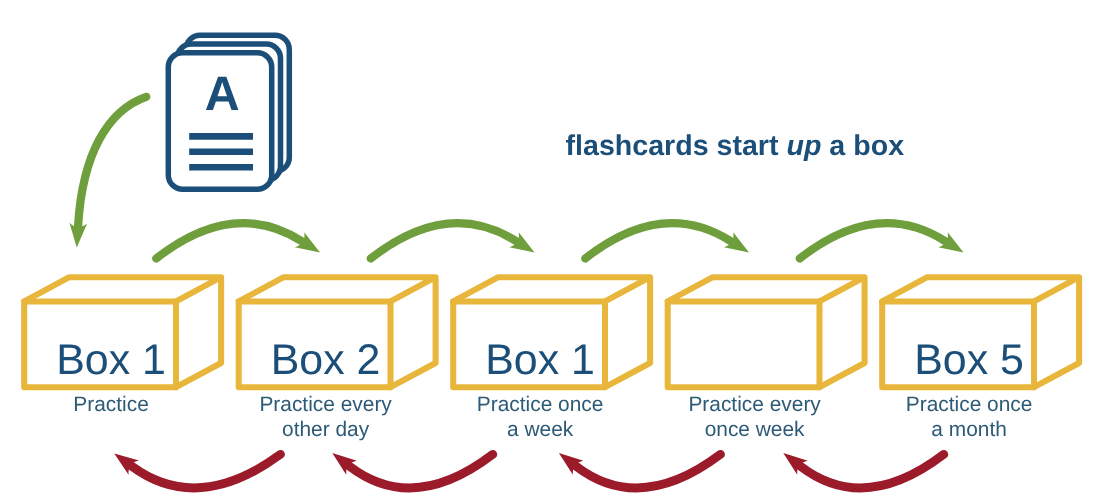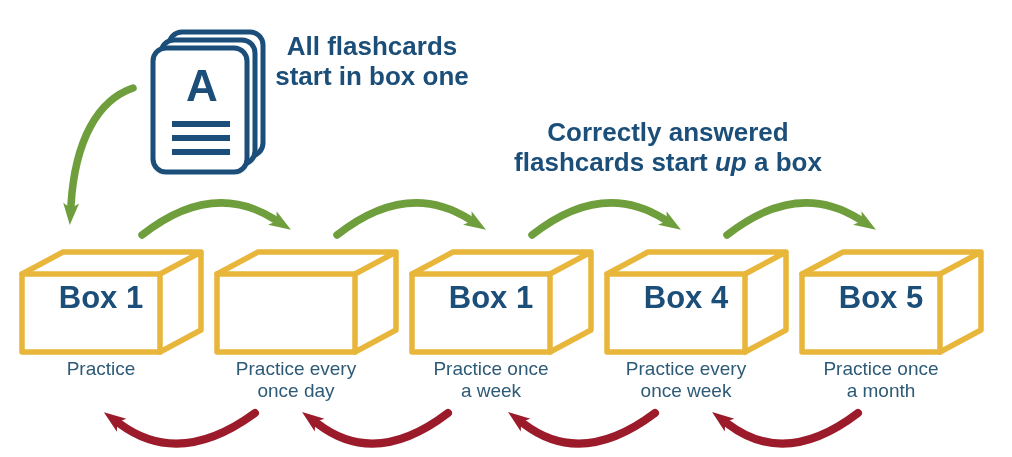--- a/index.html
+++ b/index.html
@@ -31,22 +31,22 @@
   .note {
     position:absolute; text-align:center; font-weight:bold;
     font-size:26px; line-height:30px; color:var(--ink_blue);
   }
   .note--start  { left:212px; top:31px;  width:320px; }
   .note--moveup { left:488px; top:117px; width:360px; }
   .note .em { font-style:italic; }
 
   
   .box-label {
-    position:absolute; top:280px; width:150px; text-align:center;
-    font-size:31px; font-weight:bold; color:var(--ink_blue); line-height:36px;
+    position:absolute; top:310px; width:150px; text-align:center;
+    font-size:39px; font-weight:normal; color:var(--ink_blue); line-height:36px;
   }
   .box-caption {
     position:absolute; top:358px; width:170px; text-align:center;
     font-size:19px; line-height:22px; color:var(--caption_blue);
   }
 </style>
 </head>
 <body>
 
 <div class="stage">
@@ -101,41 +101,36 @@
       <g class="card-rule-lines">
         <line x1="172" y1="124" x2="230" y2="124"></line>
         <line x1="172" y1="138" x2="230" y2="138"></line>
         <line x1="172" y1="152" x2="230" y2="152"></line>
       </g>
     </g>
   </svg>
 
   <div class="card-letter">A</div>
 
-  <div class="note note--start">
-    <div>All flashcards</div>
-    <div>start in box one</div>
-  </div>
 
   <div class="note note--moveup">
-    <div>Correctly answered</div>
     <div><span>flashcards start </span><span class="em">up</span><span> a box</span></div>
   </div>
 
   <div class="box-label" style="left:26px">Box 1</div>
+  <div class="box-label" style="left:221px">Box 2</div>
   <div class="box-label" style="left:416px">Box 1</div>
-  <div class="box-label" style="left:611px">Box 4</div>
   <div class="box-label" style="left:806px">Box 5</div>
 
   <div class="box-caption" style="left:16px">
     <div>Practice</div>
   </div>
   <div class="box-caption" style="left:211px">
     <div>Practice every</div>
-    <div>once day</div>
+    <div>other day</div>
   </div>
   <div class="box-caption" style="left:406px">
     <div>Practice once</div>
     <div>a week</div>
   </div>
   <div class="box-caption" style="left:601px">
     <div>Practice every</div>
     <div>once week</div>
   </div>
   <div class="box-caption" style="left:796px">

